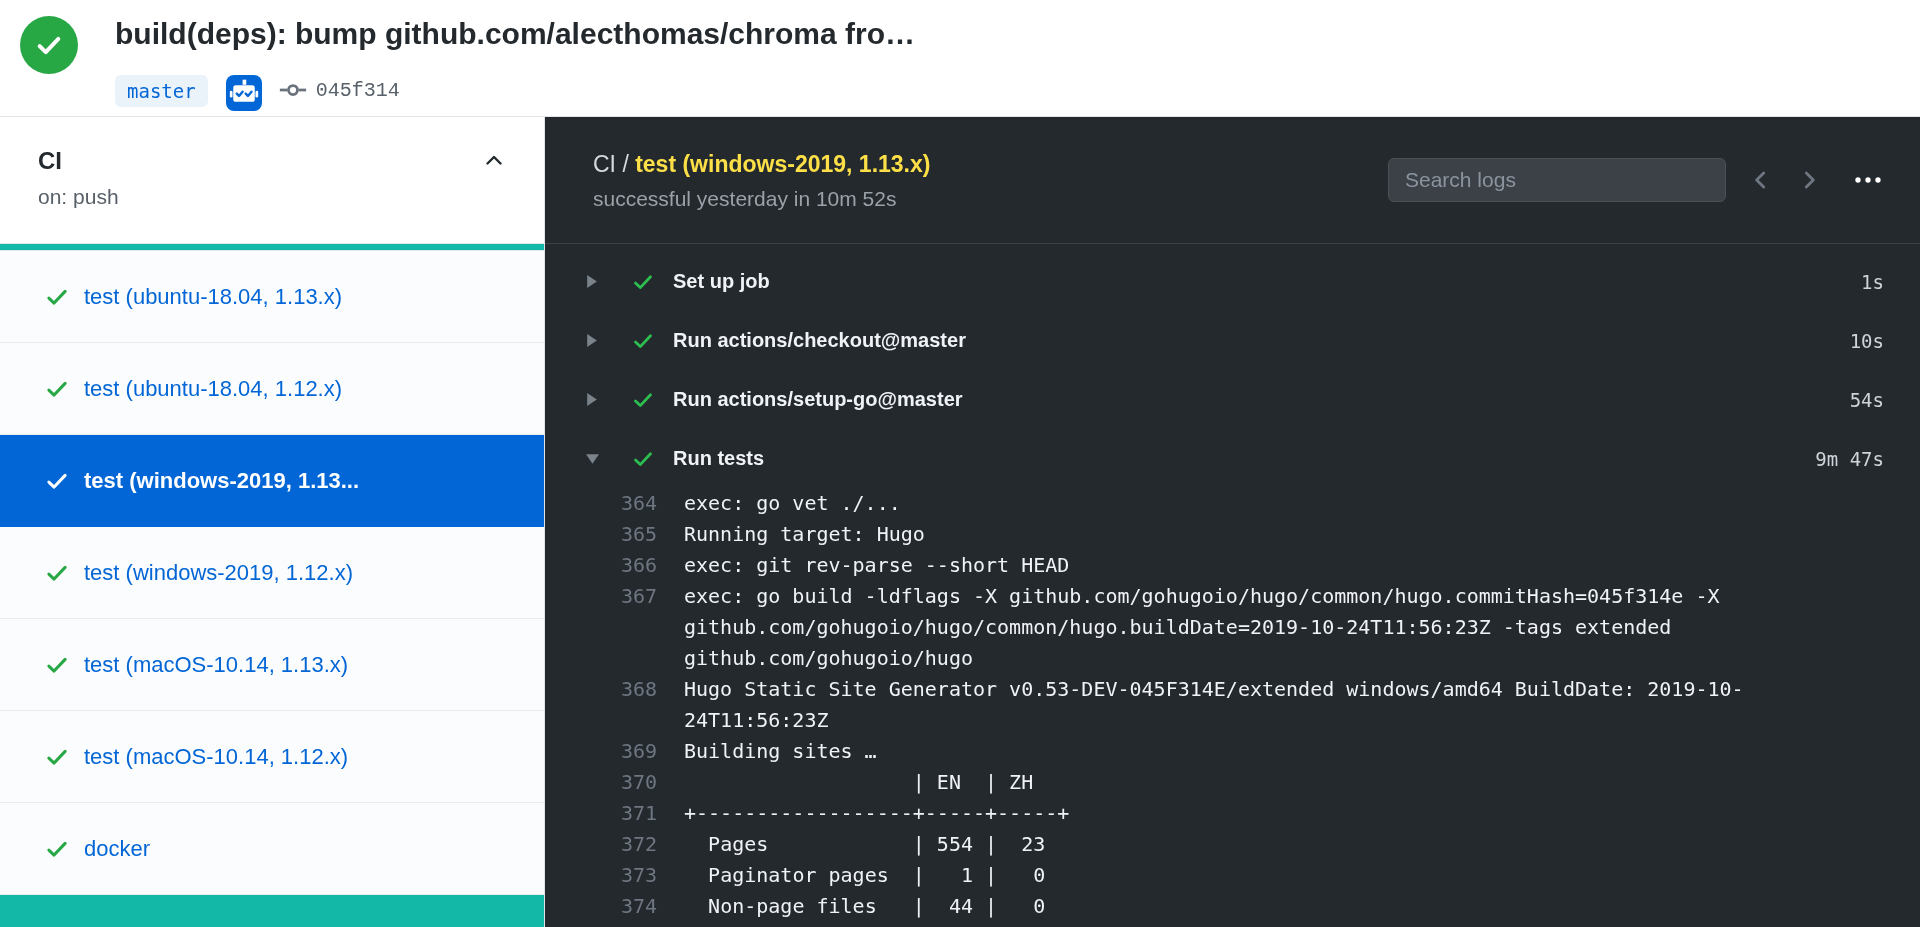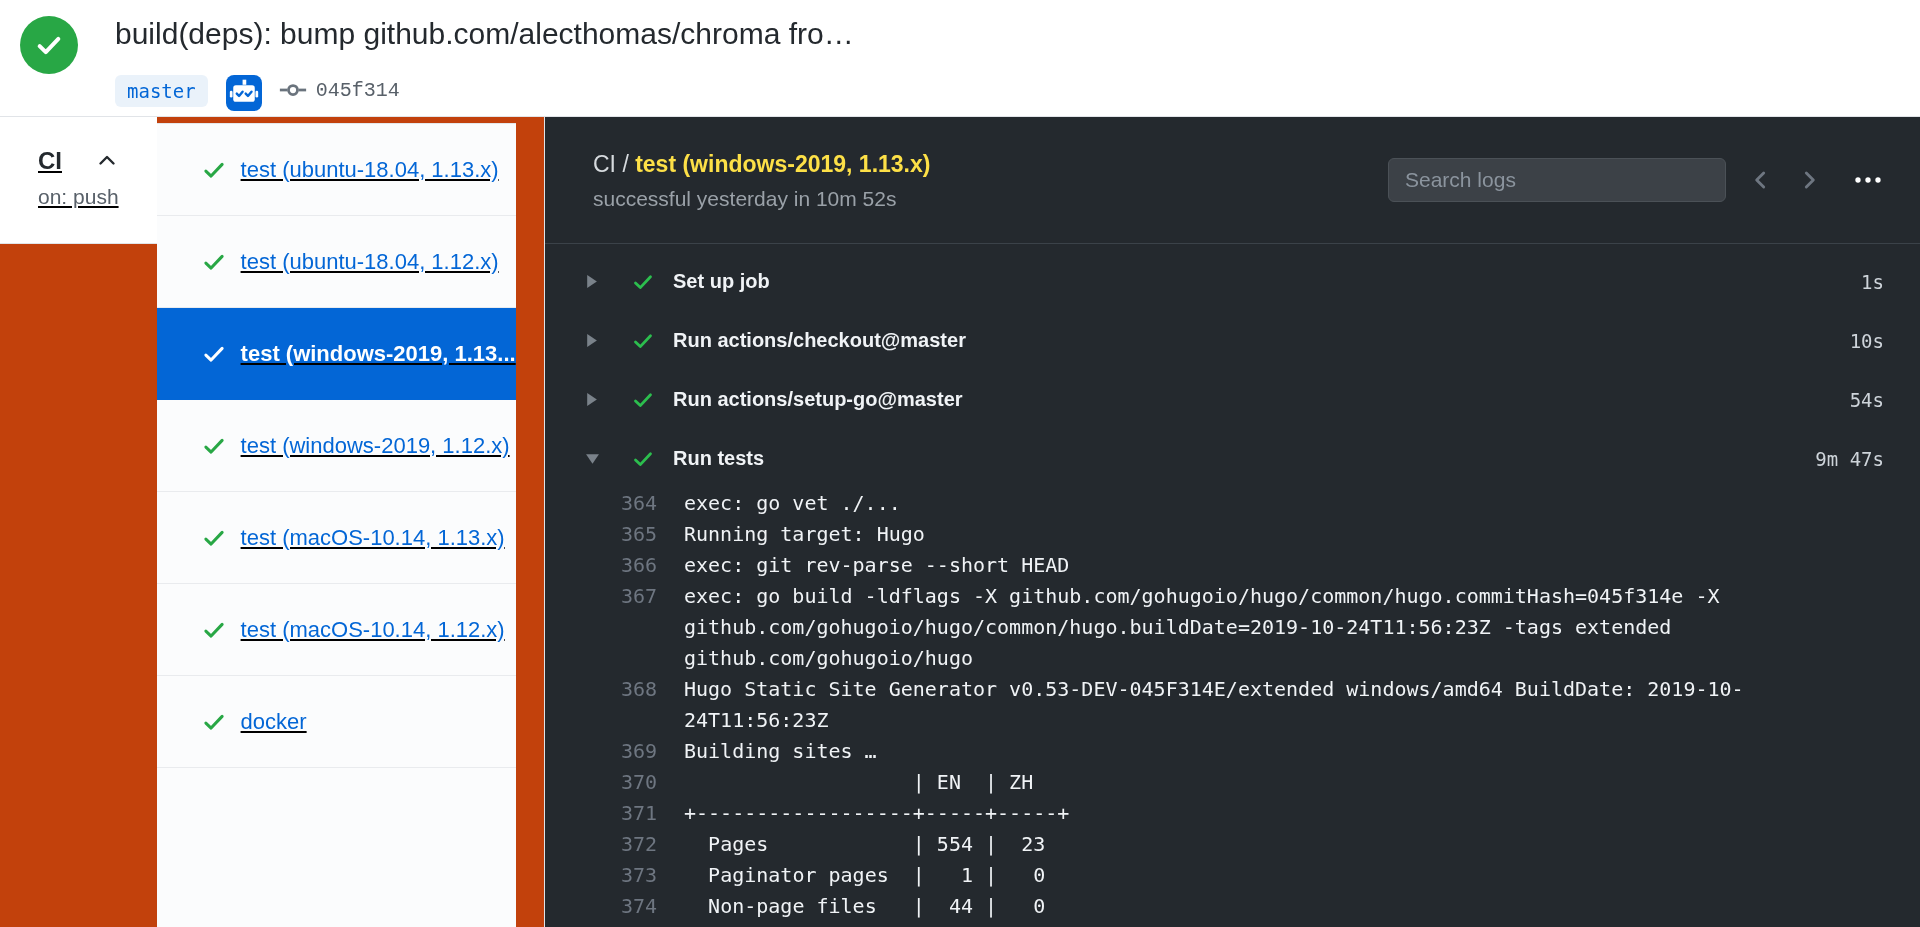--- a/index.html
+++ b/index.html
@@ -6,35 +6,35 @@
   html,body { width:1920px; height:927px; overflow:hidden; }
   body { font-family: "Liberation Sans", sans-serif; background:#fff; }
   .screen { width:1920px; height:927px; display:flex; flex-direction:column; overflow:hidden; }
 
   
   .top-header { height:117px; flex:none; background:#fff; border-bottom:1px solid #e1e4e8;
     display:flex; align-items:flex-start; padding:16px 0 0 20px; }
   .status-circle { width:58px; height:58px; border-radius:50%; background:#28a745; flex:none;
     display:flex; align-items:center; justify-content:center; }
   .header-main { margin-left:37px; min-width:0; }
-  .run-title { font-size:30px; font-weight:400; color:#24292e; line-height:36px; white-space:nowrap;text-align:center; }
+  .run-title { font-size:30px; font-weight:700; color:#24292e; line-height:36px; white-space:nowrap;text-align:center; }
   .meta-row { margin-top:23px; display:flex; align-items:flex-start; }
   .branch-badge { font-family:"DejaVu Sans Mono", monospace; font-size:19px; color:#0366d6;
     background:#eaf2fa; border-radius:6px; padding:4px 12px; line-height:24px; }
   .dependabot-badge { width:36px; height:36px; border-radius:8px; background:#0366d6; margin-left:18px;
     display:flex; align-items:center; justify-content:center; flex:none; }
   .commit-link { display:flex; align-items:center; margin-left:16px; }
   .commit-sha { font-family:Liberation Mono, monospace; font-size:20px; color:#586069; margin-left:8px; }
 
   
   .main { flex:1; display:flex; min-height:0; }
 
   
-  .sidebar { width:545px; flex:none; background:#c2410c; border-right:1px solid #e1e4e8;
-    display:flex; flex-direction:row;text-decoration:underline; }
+  .sidebar { width:545px; flex:none; background:#14b8a6; border-right:1px solid #e1e4e8;
+    display:flex; flex-direction:column; }
   .workflow-header { background:#fff; border-bottom:1px solid #e1e4e8; padding:30px 38px 0 38px; height:127px; }
   .wf-row { display:flex; align-items:center; justify-content:space-between; }
   .wf-name { font-size:24px; font-weight:700; color:#24292e; }
   .wf-trigger { margin-top:10px; font-size:21px; color:#586069; }
   .job-list { margin-top:6px; border-top:1px solid #e4e7ea; background:#fbfcfd; }
   .job-row { height:92px; display:flex; align-items:center; padding-left:44px;
     border-bottom:1px solid #e9ebee; color:#28a745; cursor:pointer; background:#fbfcfd; }
   .job-row .job-label { margin-left:14px; font-size:22px; color:#0366d6; }
   .job-row.selected { background:#0366d6; border-bottom-color:#0366d6; color:#fff; }
   .job-row.selected .job-label { color:#fff; font-weight:600; }

